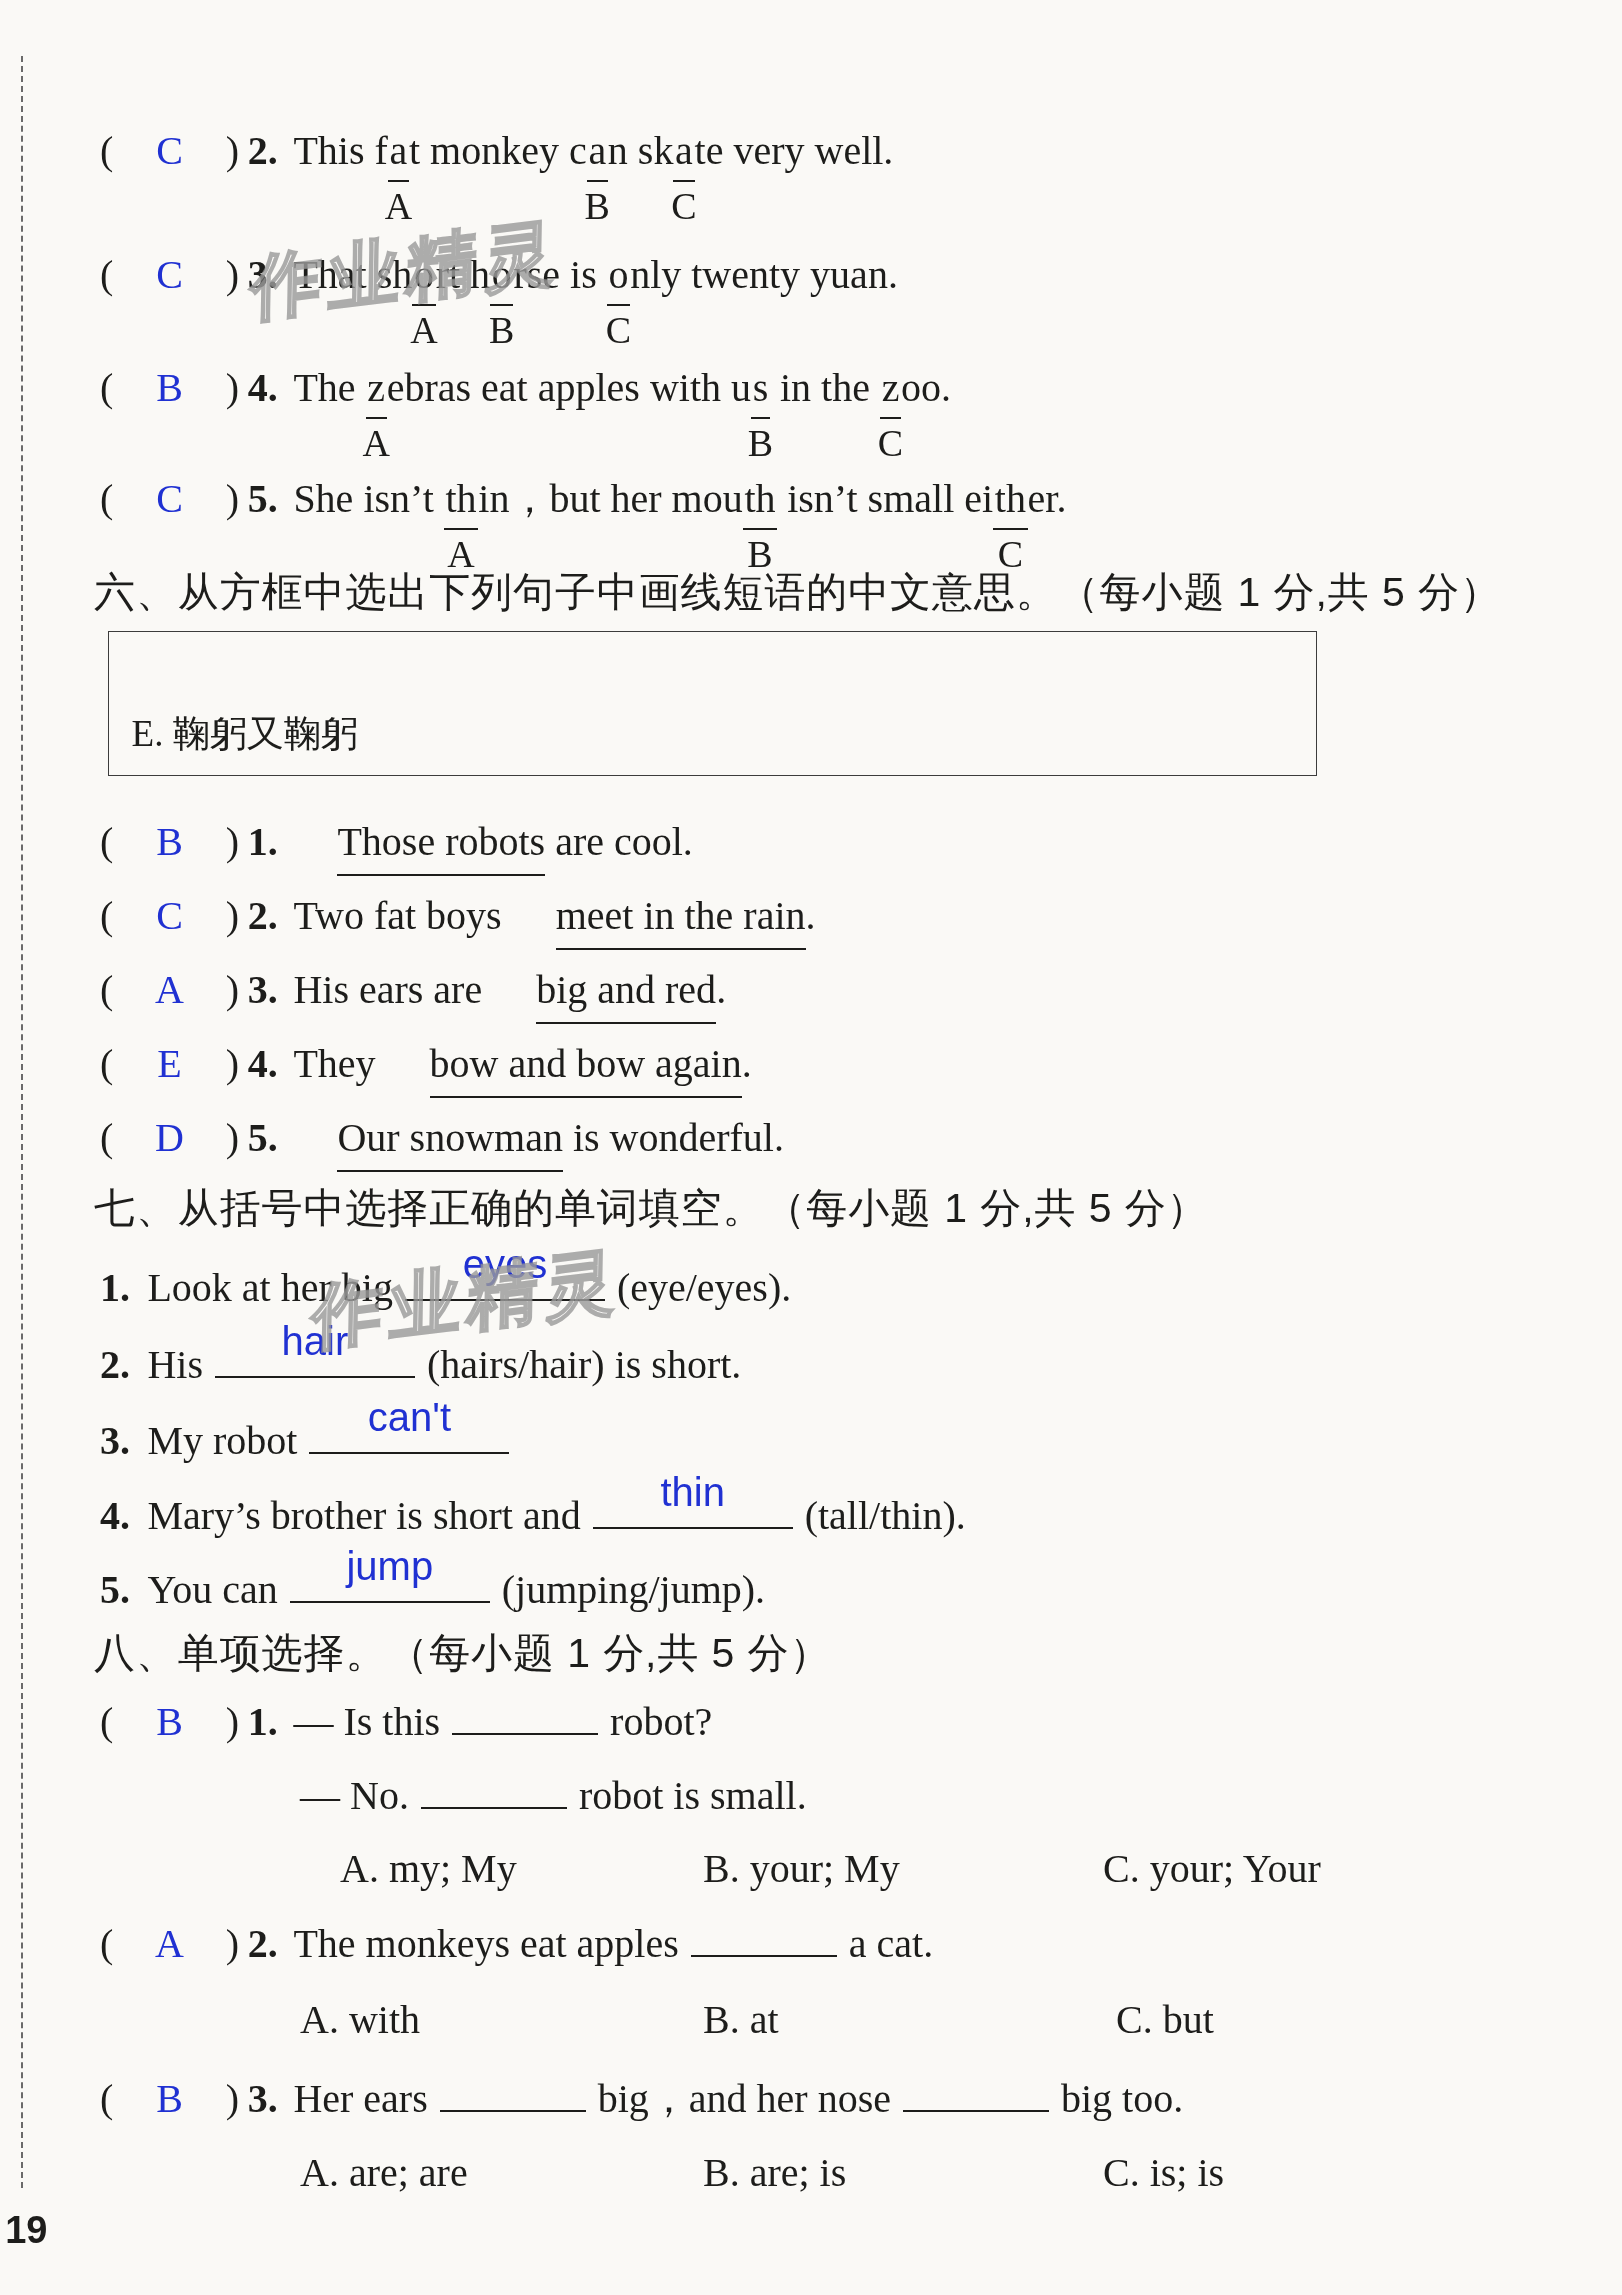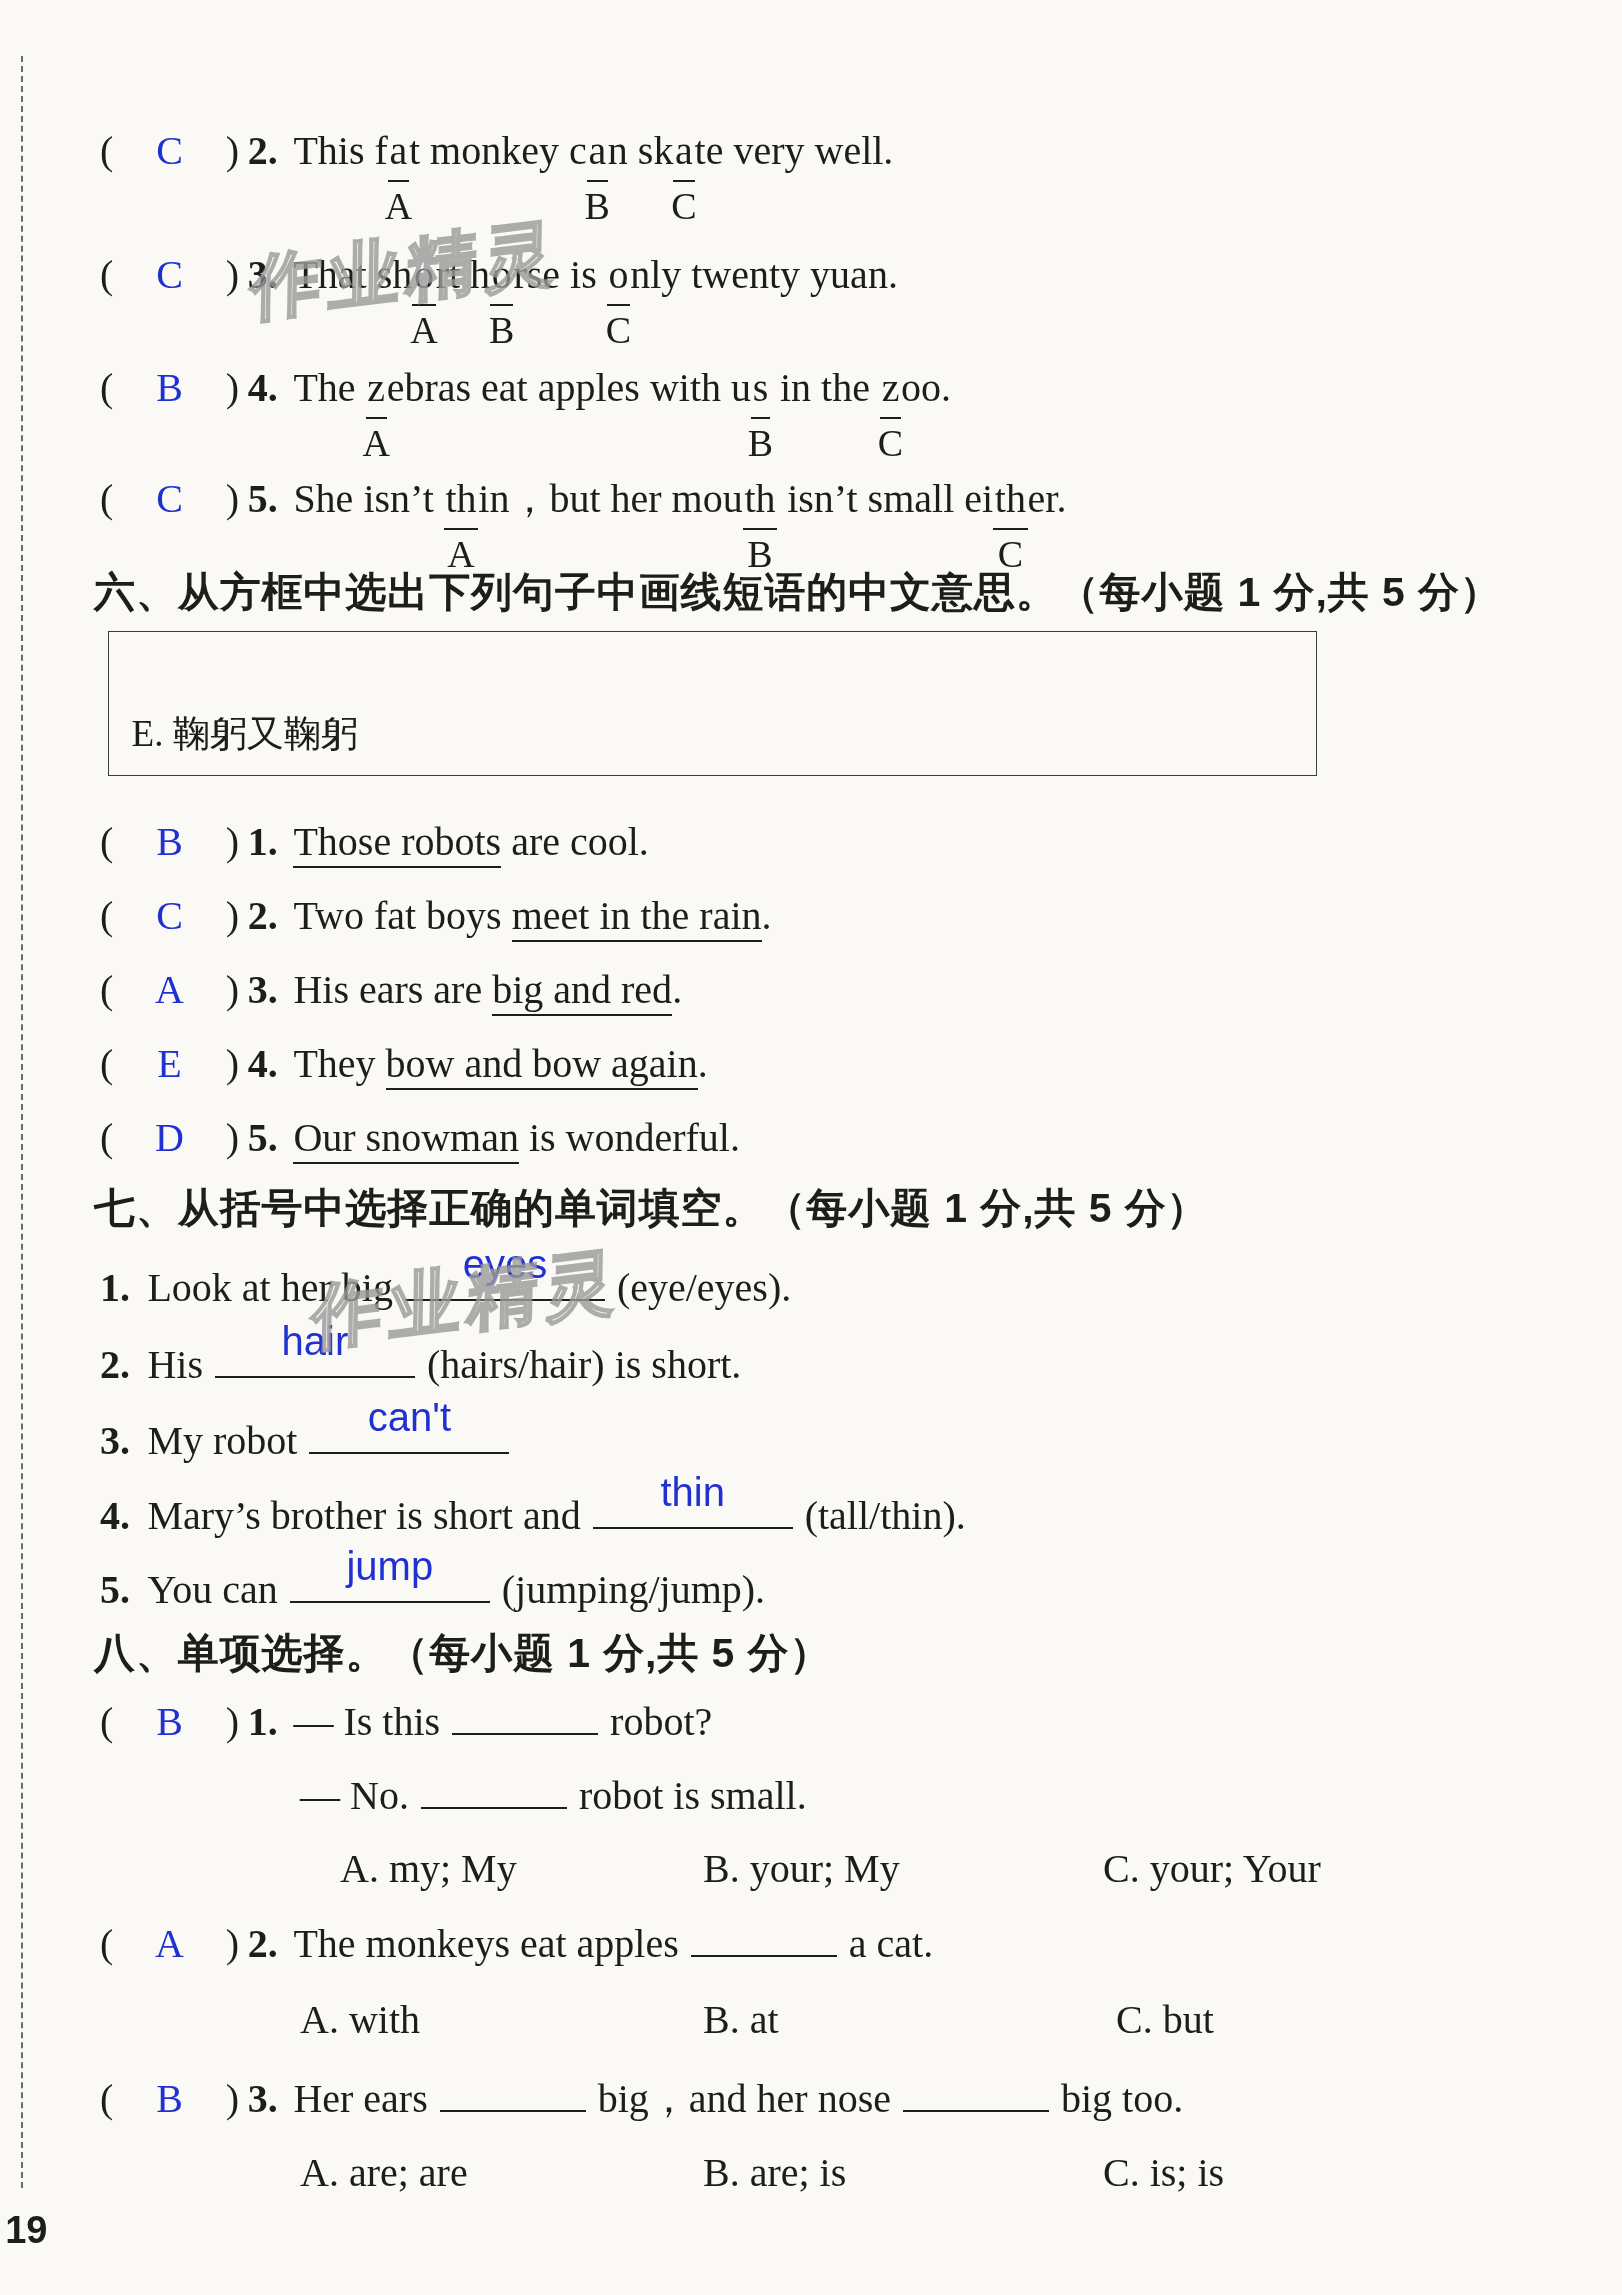--- a/index.html
+++ b/index.html
@@ -8,23 +8,23 @@
   .dashline{position:absolute;left:21px;top:56px;height:2132px;width:0;
         border-left:2.6px dashed #6a6a6a;}
   .line{position:absolute;left:100px;white-space:nowrap;font-size:40px;line-height:1.25;}
   .phonics-item{height:130px;}
   .agroup{display:inline-flex;width:139px;justify-content:space-between;align-items:baseline;}
   .ansletter{color:var(--blue,#2031d2);}
   .qnum{font-weight:bold;margin:0 15.7px 0 8.7px;}
   .opt{position:relative;display:inline-block;}
   .opt .u{display:inline-block;border-bottom:2.6px solid #1d1d1b;padding:0 1.7px 3.5px;}
   .opt .lbl{position:absolute;top:57px;left:50%;transform:translateX(-50%);font-size:38px;}
-  .uphrase{border-bottom:2.6px solid #1d1d1b;padding-bottom:2px;}
+  .uphrase{border-bottom:2.6px solid #1d1d1b;padding-bottom:10px;margin-left:44px;}
   .heading{position:absolute;left:94px;font-family:"Liberation Sans",sans-serif;
-        font-weight:bold;font-size:41px;white-space:nowrap;letter-spacing:0.9px;}
+        font-weight:normal;font-size:41px;white-space:nowrap;letter-spacing:0.9px;}
   .h6{top:565px}.h7{top:1181px}.h8{top:1626px}
   .phrase-box{position:absolute;left:108px;top:631px;width:1207px;height:143px;
         border:1.7px solid #3c3c3c;font-size:37px;}
   .phrase-box .bl{position:absolute;left:22.6px;white-space:nowrap;}
   .bl1{top:14px}.bl2{top:77px}
   .qnum7{font-weight:bold;margin-right:17.4px;}
   .blank7{display:inline-block;position:relative;width:200px;height:43px;
         border-bottom:2.6px solid #1d1d1b;margin:0 12px;vertical-align:baseline;}
   .blank7 .bans{position:absolute;left:0;right:0;bottom:10.4px;text-align:center;
         font-family:"Liberation Sans",sans-serif;font-size:40px;color:var(--blue,#2031d2);}

